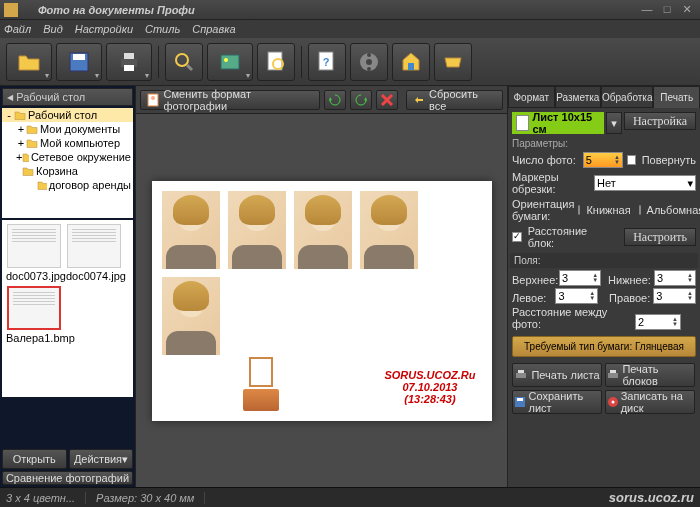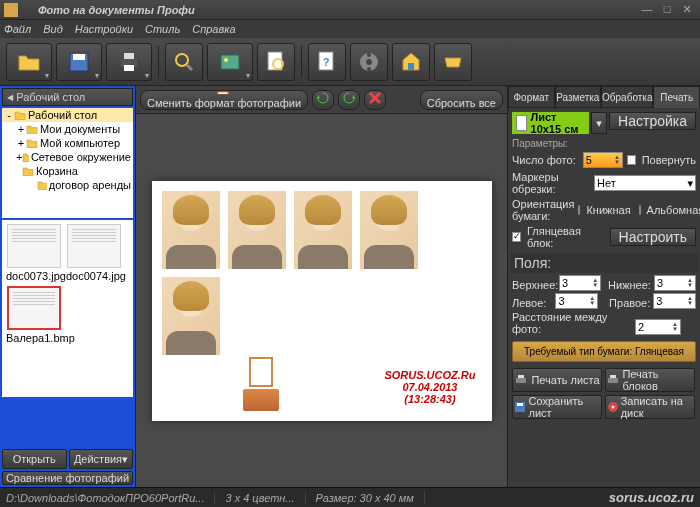--- a/index.html
+++ b/index.html
@@ -9,40 +9,40 @@
 .titlebar .title { flex: 1; font-style: italic; font-weight: bold; color: #ccc; margin-left: 16px; }
 .titlebar .winbtn { width: 18px; height: 14px; margin-left: 2px; text-align: center; color: #aaa; cursor: pointer; }
 .menubar { height: 18px; background: #3a3a3a; display: flex; padding: 0 4px; gap: 12px; align-items: center; font-style: italic; color: #ccc; }
 .menubar span { cursor: pointer; }
 .toolbar { height: 48px; background: linear-gradient(#4a4a4a,#383838); display: flex; align-items: center; padding: 0 6px; gap: 4px; border-bottom: 1px solid #222; }
 .toolbtn { width: 38px; height: 38px; background: linear-gradient(#555,#3a3a3a); border: 1px solid #222; border-radius: 3px; display: flex; align-items: center; justify-content: center; cursor: pointer; }
 .toolbtn.split { width: 46px; position: relative; }
 .toolbtn.split::after { content: '▾'; position: absolute; right: 2px; bottom: 0; font-size: 8px; color: #aaa; }
 .tsep { width: 1px; height: 32px; background: #222; margin: 0 2px; }
 .main { display: flex; height: 401px; }
-.leftpanel { width: 136px; background: #1d4ed8; border-right: 1px solid #222; display: flex; flex-direction: column; }
+.leftpanel { width: 136px; background: #0f172a; border-right: 1px solid #222; display: flex; flex-direction: column; }
 .foldhdr { height: 18px; background: linear-gradient(#555,#444); border: 1px solid #222; margin: 2px; display: flex; align-items: center; padding: 0 4px; color: #ccc; }
 .foldhdr::before { content: '◀'; font-size: 8px; margin-right: 3px; }
 .tree { background: #fff; color: #000; margin: 0 2px; height: 110px; overflow: auto; font-size: 10px; }
 .tree-item { padding: 1px 2px; display: flex; align-items: center; white-space: nowrap; }
 .tree-item.sel { background: #ffe9a8; }
 .tree-item .exp { width: 10px; text-align: center; }
 .tree-item .ficon { width: 12px; height: 12px; margin-right: 2px; }
 .thumbs { flex: 1; background: #fff; margin: 2px; overflow: auto; padding: 4px; display: flex; flex-wrap: wrap; gap: 4px; align-content: flex-start; }
 .thumb { width: 56px; text-align: center; color: #000; font-size: 9px; }
 .thumb .timg { width: 54px; height: 44px; border: 1px solid #ccc; background: #f5f5f5; margin: 0 auto 2px; position: relative; }
 .thumb.sel .timg { border: 2px solid #d33; }
 .doclines { position: absolute; inset: 4px; display: flex; flex-direction: column; gap: 2px; }
 .doclines div { height: 1px; background: #ccc; }
 .leftbtns { padding: 2px; display: flex; flex-direction: column; gap: 2px; margin-top: 48px; }
 .leftbtns .row { display: flex; gap: 2px; }
 .lbtn { flex: 1; height: 20px; background: linear-gradient(#555,#3a3a3a); border: 1px solid #222; color: #ddd; display: flex; align-items: center; justify-content: center; cursor: pointer; border-radius: 2px; }
 .center { flex: 1; background: #4a4a4a; display: flex; flex-direction: column; }
 .centertools { height: 28px; background: #3f3f3f; display: flex; align-items: center; padding: 0 4px; gap: 4px; border-bottom: 1px solid #222; }
-.cbtn { height: 20px; padding: 0 6px; background: linear-gradient(#555,#3a3a3a); border: 1px solid #222; display: flex; align-items: center; gap: 3px; cursor: pointer; border-radius: 8px; font-size: 10px; flex-direction: column; }
+.cbtn { height: 20px; padding: 0 6px; background: linear-gradient(#555,#3a3a3a); border: 1px solid #222; display: flex; align-items: center; gap: 3px; cursor: pointer; border-radius: 2px; font-size: 10px; }
 .canvas-wrap { flex: 1; display: flex; align-items: center; justify-content: center; padding: 10px; }
 .sheet { width: 340px; height: 240px; background: #fff; box-shadow: 0 0 8px rgba(0,0,0,0.5); padding: 10px; position: relative; }
 .photos { display: flex; flex-wrap: wrap; gap: 8px; }
 .photo { width: 58px; height: 78px; background: linear-gradient(135deg,#f0d9b8,#e8c9a0); position: relative; overflow: hidden; }
 .photo::before { content: ''; position: absolute; top: 8px; left: 50%; transform: translateX(-50%); width: 28px; height: 32px; background: #f3dfc2; border-radius: 50% 50% 45% 45%; }
 .photo::after { content: ''; position: absolute; top: 4px; left: 50%; transform: translateX(-50%); width: 36px; height: 30px; background: linear-gradient(#d4a853,#b8883a); border-radius: 50% 50% 30% 30%; }
 .pbody { position: absolute; bottom: 0; left: 50%; transform: translateX(-50%); width: 50px; height: 24px; background: #8a7a6a; border-radius: 12px 12px 0 0; }
 .adblock { position: absolute; bottom: 16px; right: 16px; text-align: center; font-weight: bold; font-style: italic; color: #c00; font-size: 11px; }
 .adicon { width: 48px; height: 56px; position: absolute; bottom: 10px; left: 85px; }
 .adicon .frame { width: 24px; height: 30px; background: #fff; border: 2px solid #c84; position: absolute; top: 2px; left: 12px; }
@@ -60,22 +60,22 @@
 .prow { display: flex; align-items: center; gap: 4px; margin: 3px 0; font-size: 10px; }
 .prow label { width: 78px; color: #ddd; }
 .spin { width: 46px; height: 16px; background: #fff; color: #000; border: 1px solid #888; padding: 0 2px; display: flex; align-items: center; justify-content: space-between; }
 .spin.gold { background: linear-gradient(#ffcc44,#ff9922); }
 .spin .arrows { display: flex; flex-direction: column; font-size: 6px; line-height: 5px; color: #444; }
 .combo { flex: 1; height: 16px; background: #fff; color: #000; border: 1px solid #888; padding: 0 2px; display: flex; align-items: center; justify-content: space-between; font-size: 10px; }
 .radio { width: 10px; height: 10px; border-radius: 50%; border: 1px solid #888; background: #fff; display: inline-block; margin-right: 2px; position: relative; }
 .radio.checked::after { content: ''; position: absolute; inset: 2px; background: #333; border-radius: 50%; }
 .chk { width: 10px; height: 10px; border: 1px solid #888; background: #fff; display: inline-block; margin-right: 2px; position: relative; }
 .chk.checked::after { content: '✓'; position: absolute; top: -2px; left: 0; font-size: 9px; color: #000; }
-.smbtn { height: 18px; padding: 0 8px; background: linear-gradient(#555,#3a3a3a); border: 1px solid #222; display: flex; align-items: center; cursor: pointer; border-radius: 0; font-size: 14px; }
-.ghdr { background: #333; padding: 2px 4px; margin: 4px -2px 2px; font-size: 14px; color: #ccc; }
+.smbtn { height: 18px; padding: 0 8px; background: linear-gradient(#555,#3a3a3a); border: 1px solid #222; display: flex; align-items: center; cursor: pointer; border-radius: 0; font-size: 12px; font-family: Liberation Serif, serif; }
+.ghdr { background: #333; padding: 2px 4px; margin: 4px -2px 2px; font-size: 10px; color: #ccc; }
 .grow { display: flex; align-items: flex-end; gap: 3px; margin: 2px 0; font-size: 10px; }
 .grow label { width: 44px; }
 .paperreq { margin: 6px 0; padding: 4px; background: linear-gradient(#d4a84a,#b8883a); color: #000; text-align: center; border: 1px solid #886622; border-radius: 2px; font-size: 10px; }
 .actbtns { display: flex; flex-wrap: wrap; gap: 3px; margin-top: 4px; }
 .actbtn { width: calc(50% - 2px); height: 24px; background: linear-gradient(#555,#3a3a3a); border: 1px solid #222; display: flex; align-items: center; justify-content: center; gap: 3px; cursor: pointer; border-radius: 2px; font-size: 9.5px; }
 .statusbar { height: 20px; background: #2a2a2a; display: flex; align-items: center; padding: 0 6px; font-style: italic; color: #aaa; font-size: 10px; border-top: 1px solid #111; }
 .statusbar .sseg { margin-right: 10px; border-right: 1px solid #444; padding-right: 10px; }
 .statusbar .brand { margin-left: auto; font-weight: bold; font-size: 13px; color: #ccc; }
 svg { display: block; }
 </style>
@@ -314,21 +314,21 @@
             <div class="photo">
               <div class="pbody"></div>
             </div>
           </div>
         <div class="adicon">
             <div class="frame"></div>
             <div class="book"></div>
           </div>
         <div class="adblock">
           <div>SORUS.UCOZ.Ru</div>
-          <div>07.04.2013</div>
+          <div>07.10.2013</div>
           <div>(13:28:43)</div>
         </div>
       </div>
     </div>
   </div>
 
   <div class="rightpanel">
     <div class="tabs">
       <div class="tab">Формат</div>
       <div class="tab">Разметка</div>
@@ -363,21 +363,21 @@
       </div>
       <div class="prow">
         <label style="width:96px">Ориентация бумаги:</label>
         <span class="radio checked"></span>
           <span>Книжная</span>
         <span class="radio" style="margin-left:4px"></span>
           <span>Альбомная</span>
       </div>
       <div class="prow">
         <span class="chk checked"></span>
-        <span>Глянцевая блок:</span>
+        <span>Расстояние блок:</span>
         <div class="smbtn" style="margin-left:6px">Настроить</div>
       </div>
       <div class="ghdr">Поля:</div>
       <div class="grow">
         <label>Верхнее:</label>
         <div class="spin">
             <span>3</span>
             <span class="arrows">▲<br>▼</span>
           </div>
         <label style="margin-left:4px">Нижнее:</label>
@@ -434,17 +434,16 @@
               <circle cx="7" cy="7" r="1.5" fill="#fff"></circle>
             </svg>
             <span>Записать на диск</span>
           </div>
       </div>
     </div>
   </div>
 </div>
 
 <div class="statusbar">
-  <span class="sseg">D:\Downloads\ФотодокПРО60PortRu...</span>
   <span class="sseg">3 x 4 цветн...</span>
   <span class="sseg">Размер: 30 x 40 мм</span>
   <span class="brand">sorus.ucoz.ru</span>
 </div>
 
 </body></html>

